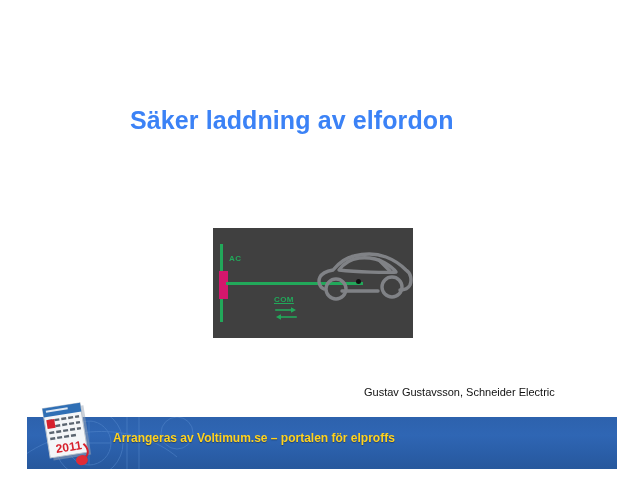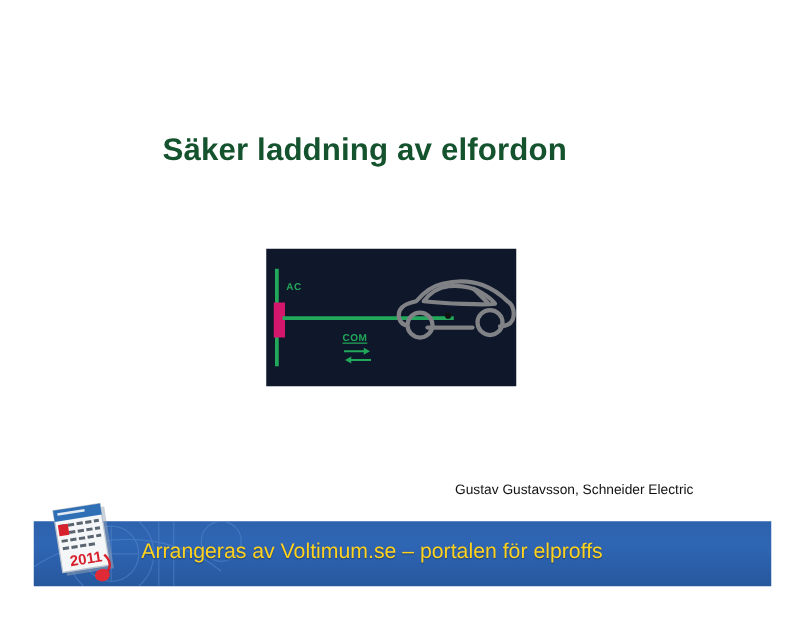--- a/index.html
+++ b/index.html
@@ -22,34 +22,34 @@
   }
 
   
   .slide-title {
     position: absolute;
     left: 130px;
     top: 106px;
     width: 470px;
     font-size: 25px;
     font-weight: bold;
-    color: #14532d;
+    color: #3b82f6;
     letter-spacing: 0.1px;
     line-height: 1.15;
     white-space: nowrap;
   }
 
   
   .diagram {
     position: absolute;
     left: 213px;
-    top: 199px;
+    top: 228px;
     width: 200px;
     height: 110px;
-    background: #0f172a;
+    background: #404040;
   }
 
   .ac-bar {
     position: absolute;
     left: 7px;
     top: 16px;
     width: 3px;
     height: 78px;
     background: #22a85a;
   }
@@ -146,22 +146,22 @@
     top: 0;
     width: 100%;
     height: 100%;
     opacity: 0.55;
   }
 
   .banner-text {
     position: absolute;
     left: 86px;
     top: 14px;
-    font-size: 17px;
-    font-weight: normal;
+    font-size: 12px;
+    font-weight: bold;
     color: #ffd21f;
     white-space: nowrap;
     text-shadow: 0 1px 1px rgba(0,0,0,0.35);
   }
 
   .logo {
     position: absolute;
     left: 38px;
     top: 402px;
     width: 60px;

